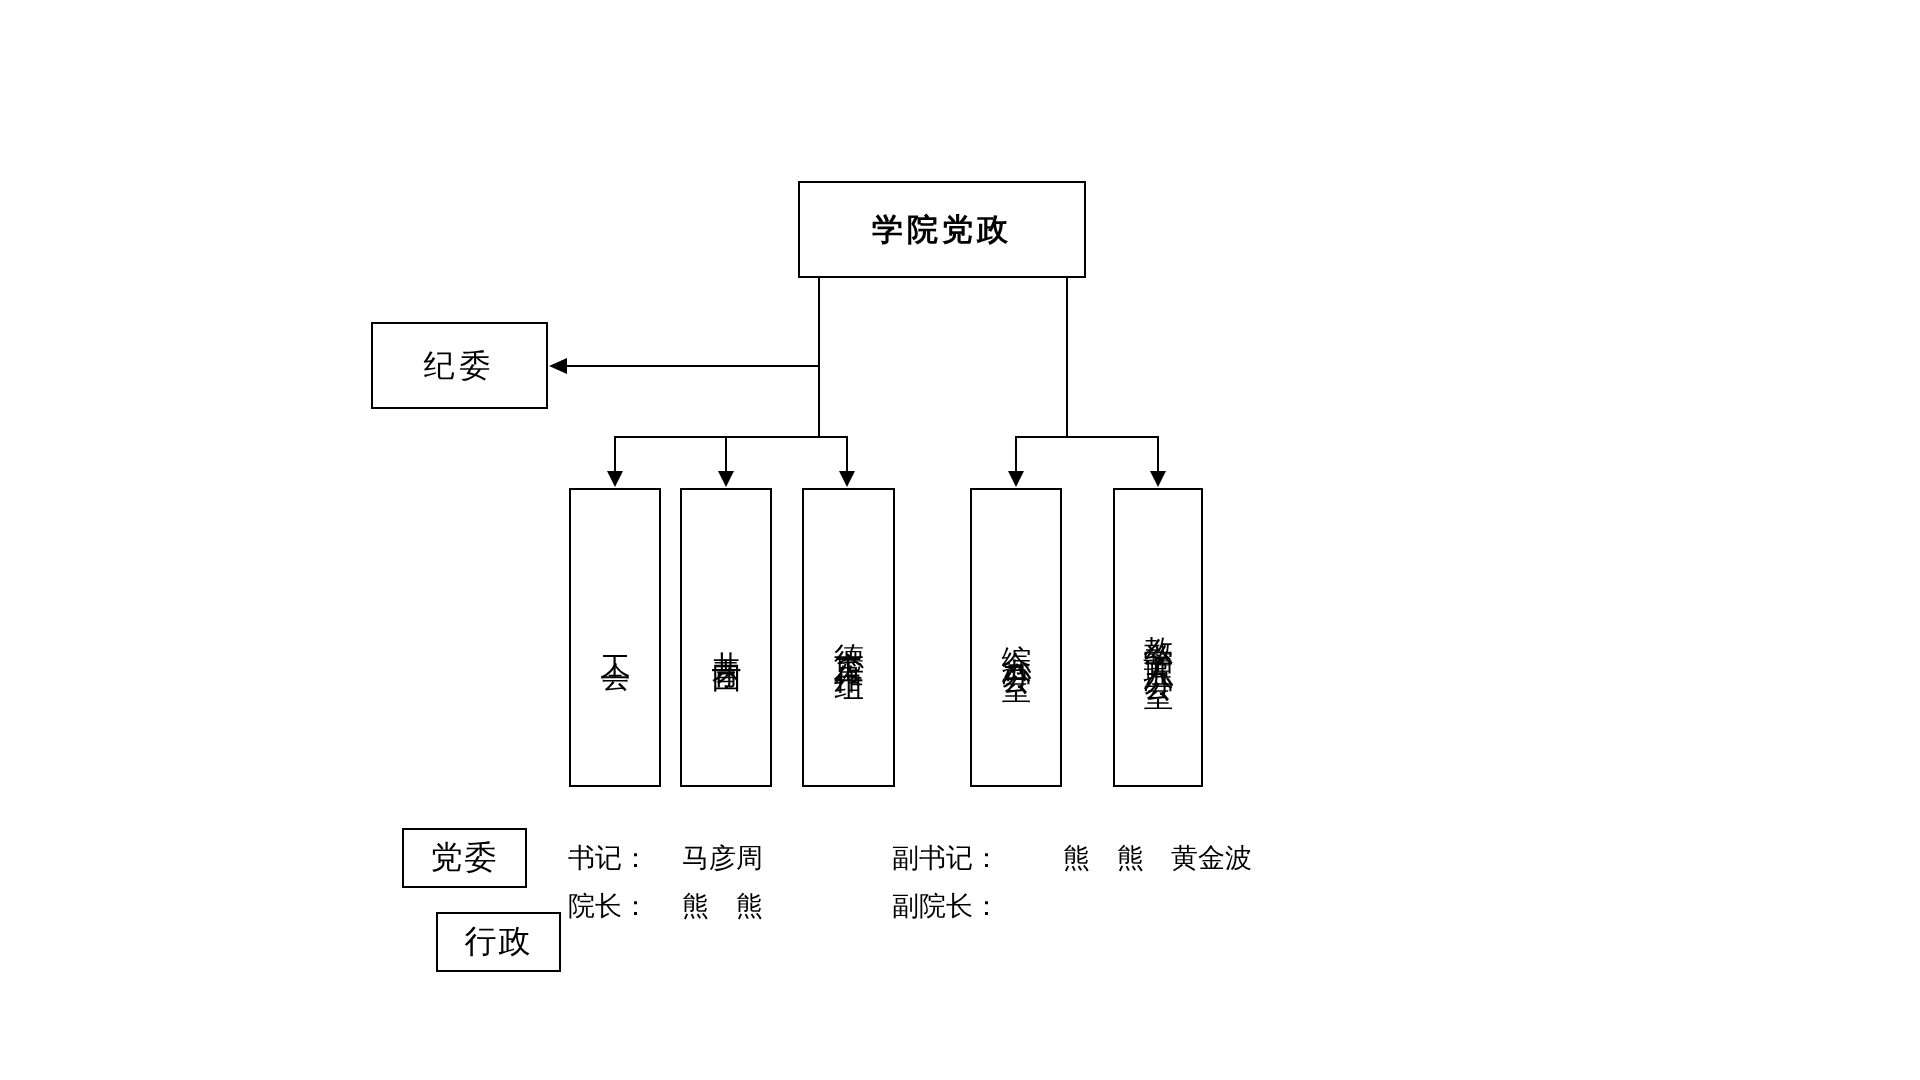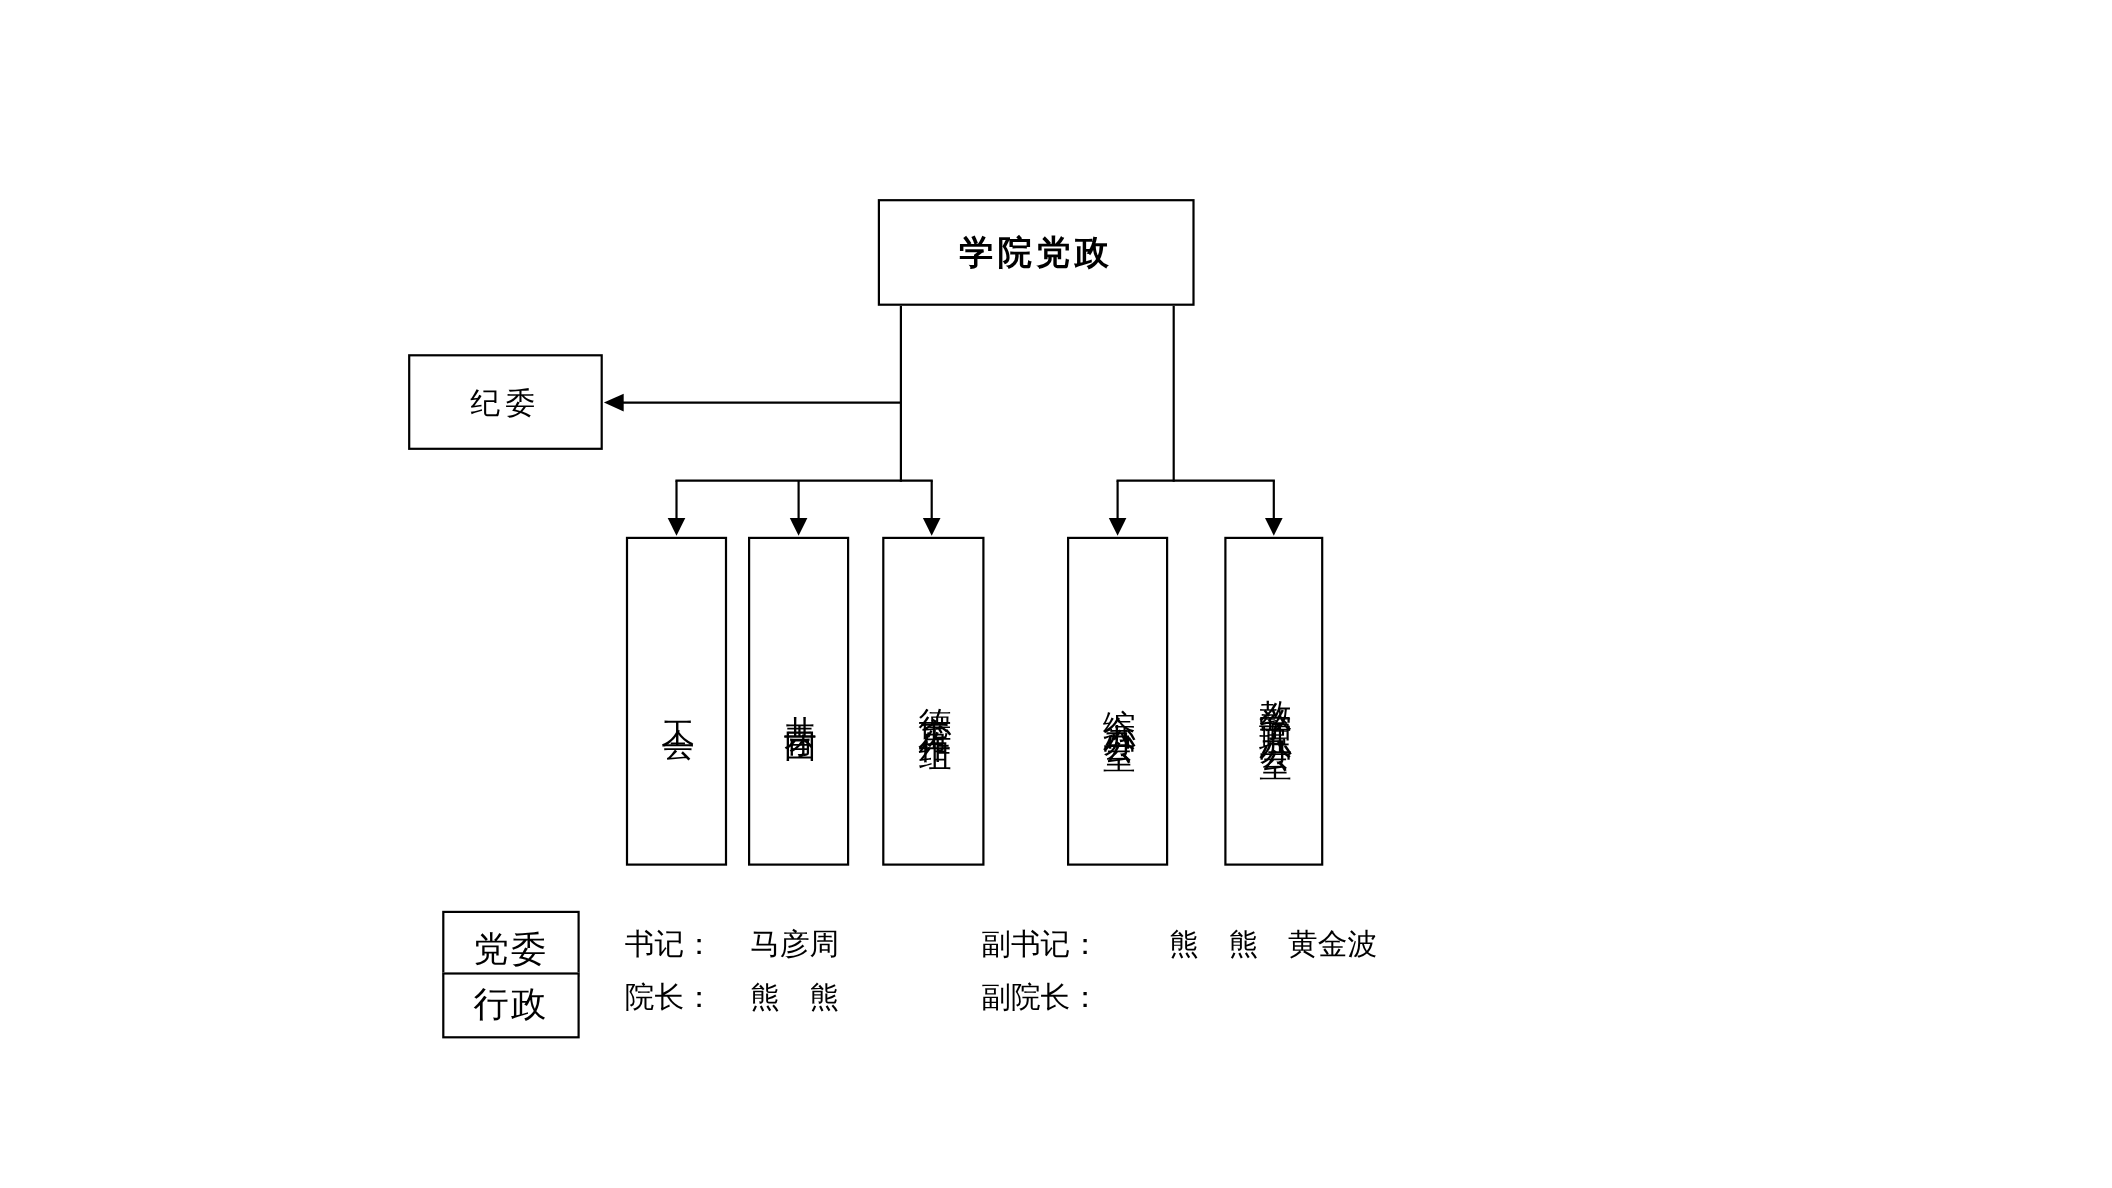--- a/index.html
+++ b/index.html
@@ -35,21 +35,21 @@
     justify-content: center;
   }
   .root-box {
     left: 798px; top: 181px; width: 288px; height: 97px;
     font-weight: bold;
     font-size: 31px;
     letter-spacing: 4px;
   }
   .jiwei-box {
     left: 371px; top: 322px; width: 177px; height: 87px;
-    font-size: 27px;
+    font-size: 31px;
     letter-spacing: 5px;
   }
   .dept-box {
     top: 488px; height: 299px;
     font-size: 30px;
   }
   .dept-box span {
     writing-mode: vertical-rl;
     text-orientation: upright;
     letter-spacing: 7px;
@@ -57,22 +57,22 @@
   .dept-0 { left: 569px;  width: 92px; }
   .dept-1 { left: 680px;  width: 92px; }
   .dept-2 { left: 802px;  width: 93px; }
   .dept-3 { left: 970px;  width: 92px; }
   .dept-4 { left: 1113px; width: 90px; }
   .legend-box {
     left: 402px; width: 125px; height: 60px;
     font-size: 32px;
     letter-spacing: 2px;
   }
-  .legend-box-0 { top: 828px; align-items: flex-end; }
-  .legend-box-1 { top: 884px; }
+  .legend-box-0 { top: 828px; }
+  .legend-box-1 { top: 912px; margin-left: 34px; }
   .legend-text {
     position: absolute;
     font-size: 27px;
     line-height: 36px;
     white-space: nowrap;
   }
   .row-0 { top: 840px; }
   .row-1 { top: 888px; }
   .role-1  { left: 568px; }
   .names-1 { left: 682px; }

